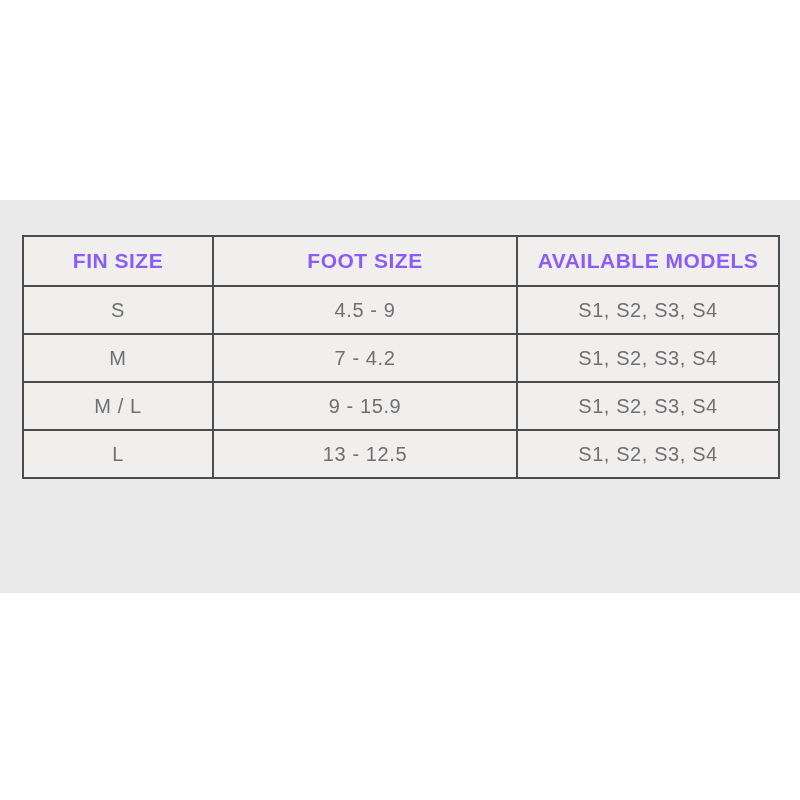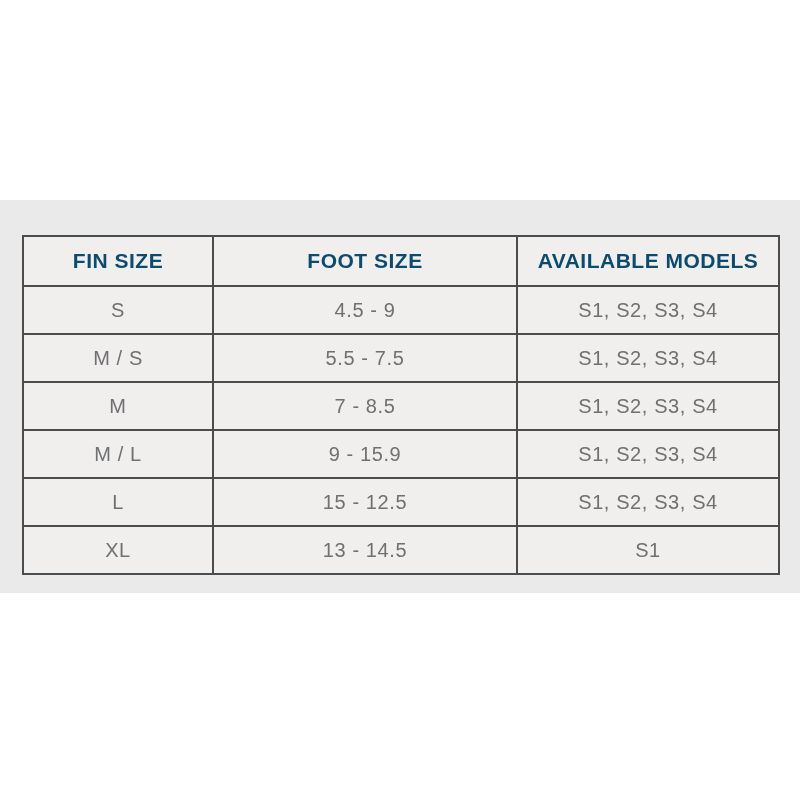--- a/index.html
+++ b/index.html
@@ -42,21 +42,21 @@
     background: #f0efee;
     text-align: center;
     vertical-align: middle;
     padding: 0;
   }
   table.size-chart th {
     height: 48px;
     font-size: 21px;
     font-weight: bold;
     letter-spacing: 0.5px;
-    color: #0c4a6e;
+    color: #8b5cf6;
   }
   table.size-chart td {
     height: 46px;
     font-size: 20px;
     font-weight: normal;
     letter-spacing: 0.6px;
     color: #6f7072;
   }
 </style>
 </head>
@@ -78,39 +78,29 @@
         <th>AVAILABLE MODELS</th>
       </tr>
     </thead>
     <tbody>
       <tr>
         <td>S</td>
         <td>4.5 - 9</td>
         <td>S1, S2, S3, S4</td>
       </tr>
       <tr>
-        <td>M / S</td>
-        <td>5.5 - 7.5</td>
-        <td>S1, S2, S3, S4</td>
-      </tr>
-      <tr>
         <td>M</td>
-        <td>7 - 8.5</td>
+        <td>7 - 4.2</td>
         <td>S1, S2, S3, S4</td>
       </tr>
       <tr>
         <td>M / L</td>
         <td>9 - 15.9</td>
         <td>S1, S2, S3, S4</td>
       </tr>
       <tr>
         <td>L</td>
-        <td>15 - 12.5</td>
+        <td>13 - 12.5</td>
         <td>S1, S2, S3, S4</td>
-      </tr>
-      <tr>
-        <td>XL</td>
-        <td>13 - 14.5</td>
-        <td>S1</td>
       </tr>
     </tbody>
   </table>
 </div>
 
 </body></html>

